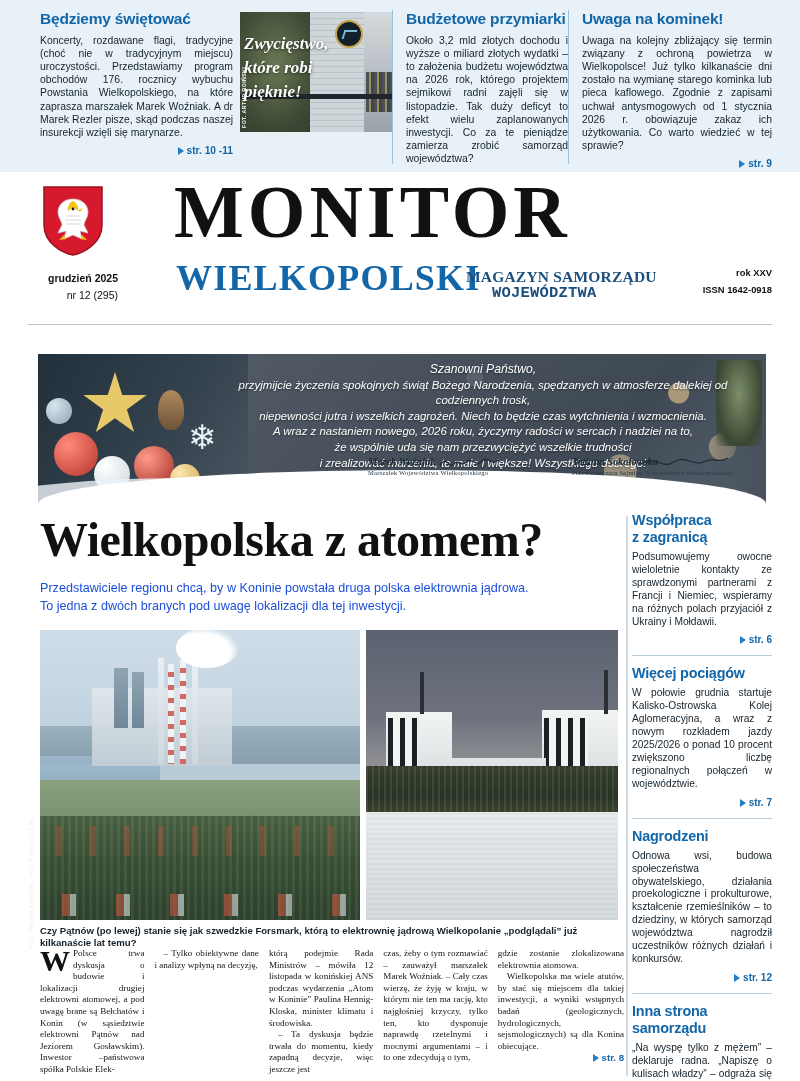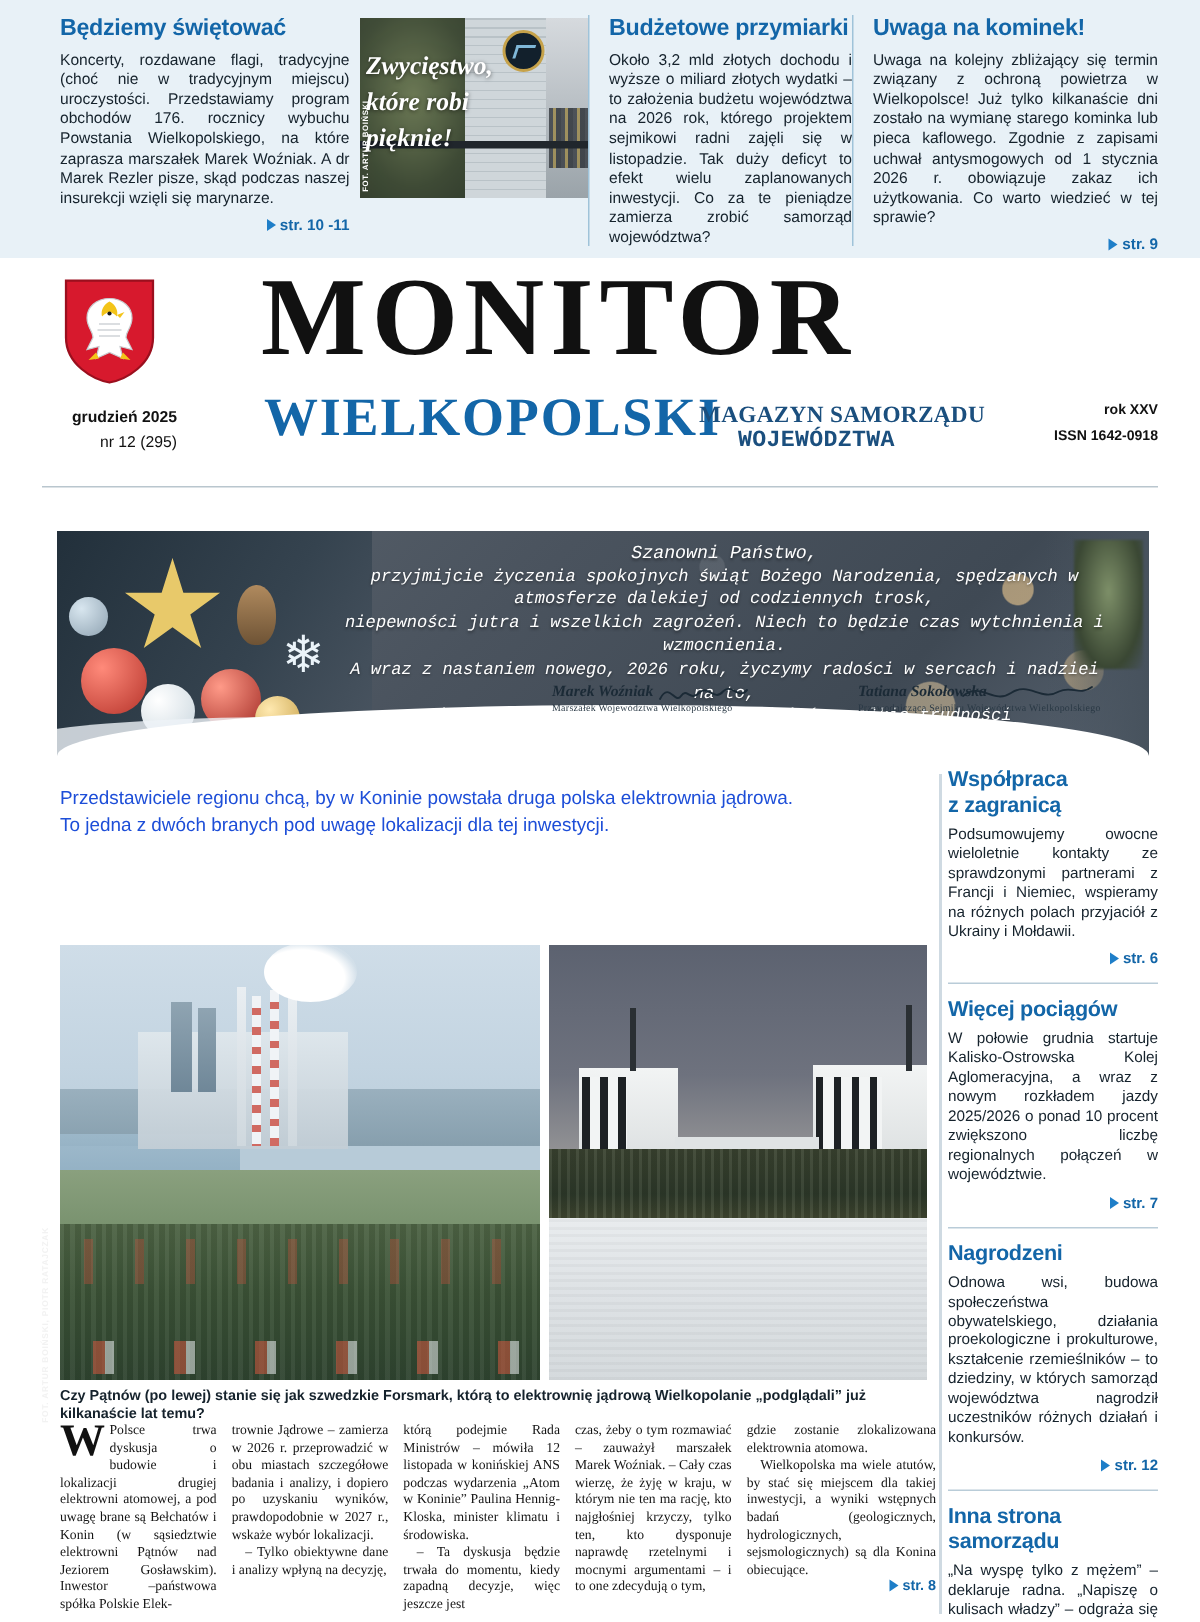--- a/index.html
+++ b/index.html
@@ -137,21 +137,21 @@
   .greet-right{position:absolute;right:0;top:0;width:70px;height:150px;
      background:linear-gradient(270deg,#47525d,rgba(71,82,93,0));}
   .spruce{position:absolute;right:4px;top:6px;width:46px;height:86px;
      background:radial-gradient(ellipse at 50% 40%,#7d8f68,#3a4733 70%,rgba(58,71,51,0));filter:blur(.6px);}
   .greet-wave{position:absolute;left:0;right:0;bottom:0;height:34px;
      background:#ffffff;border-radius:52% 48% 0 0 / 100% 100% 0 0;}
   .greet-wave2{position:absolute;left:-60px;width:420px;bottom:0;height:26px;
      background:#eef3f7;border-radius:50% 50% 0 0/100% 100% 0 0;opacity:.8;}
   .greet-text{
     position:absolute;left:190px;right:28px;top:8px;
-    font-family:Liberation Mono, monospace;font-style:italic;color:#ffffff;
+    font-family:Liberation Sans, sans-serif;font-style:italic;color:#ffffff;
     font-size:11.4px;line-height:15.6px;text-align:center;
     text-shadow:0 1px 2px rgba(0,0,0,.45);
   }
   .greet-text .gl1{font-size:12.2px;}
   .signs{position:absolute;left:330px;right:30px;bottom:8px;height:40px;display:flex;gap:40px;}
   .sign{flex:1;position:relative;}
   .sign .nm{font-family:"Liberation Serif",serif;font-style:italic;font-weight:bold;
      font-size:10.4px;color:#1b2a36;}
   .sign .rl{font-family:"Liberation Serif",serif;font-size:6.6px;color:#2a3945;margin-top:2px;letter-spacing:.2px;}
   .scribble{position:absolute;right:6px;top:-4px;width:90px;height:22px;}
@@ -368,20 +368,21 @@
         <div class="nm">Tatiana Sokołowska</div>
         <div class="rl">Przewodnicząca Sejmiku Województwa Wielkopolskiego</div>
         <svg class="scribble" viewBox="0 0 90 22">
           <path d="M2 12 C14 2 22 18 34 10 C46 2 54 16 66 9 C74 5 80 12 88 6" stroke="#1b2a36" stroke-width="1.2" fill="none" stroke-linecap="round"></path>
         </svg>
       </div>
     </div>
   </div>
 
   <div class="lead">
+    <h1>Wielkopolska z atomem?</h1>
     <div class="dek">
       <div>Przedstawiciele regionu chcą, by w Koninie powstała druga polska elektrownia jądrowa.</div>
       <div>To jedna z dwóch branych pod uwagę lokalizacji dla tej inwestycji.</div>
     </div>
   </div>
 
   <div class="photos">
     <div class="ph left">
       <div class="pl-sky"></div>
       <div class="pl-hills"></div>
@@ -413,21 +414,20 @@
     </div>
   </div>
   <div class="photo-credit">FOT. ARTUR BOIŃSKI, PIOTR RATAJCZAK</div>
   <div class="caption">Czy Pątnów (po lewej) stanie się jak szwedzkie Forsmark, którą to elektrownię jądrową Wielkopolanie „podglądali” już kilkanaście lat temu?</div>
 
   <div class="article">
     <div class="acol">
       <p class="noind"><span class="dropcap">W</span><span>Polsce trwa dyskusja o budowie i lokalizacji drugiej elektrowni atomowej, a pod uwagę brane są Bełchatów i Konin (w sąsiedztwie elektrowni Pątnów nad Jeziorem Gosławskim). Inwestor –państwowa spółka Polskie Elek-</span></p>
     </div>
     <div class="acol">
-      <p class="noind">trownie Jądrowe – zamierza w 2026 r. przeprowadzić w obu miastach szczegółowe badania i analizy, i dopiero po uzyskaniu wyników, prawdopodobnie w 2027 r., wskaże wybór lokalizacji.</p>
       <p>– Tylko obiektywne dane i analizy wpłyną na decyzję,</p>
     </div>
     <div class="acol">
       <p class="noind">którą podejmie Rada Ministrów – mówiła 12 listopada w konińskiej ANS podczas wydarzenia „Atom w Koninie” Paulina Hennig-Kloska, minister klimatu i środowiska.</p>
       <p>– Ta dyskusja będzie trwała do momentu, kiedy zapadną decyzje, więc jeszcze jest</p>
     </div>
     <div class="acol">
       <p class="noind">czas, żeby o tym rozmawiać – zauważył marszałek Marek Woźniak. – Cały czas wierzę, że żyję w kraju, w którym nie ten ma rację, kto najgłośniej krzyczy, tylko ten, kto dysponuje naprawdę rzetelnymi i mocnymi argumentami – i to one zdecydują o tym,</p>
     </div>
     <div class="acol wide">

